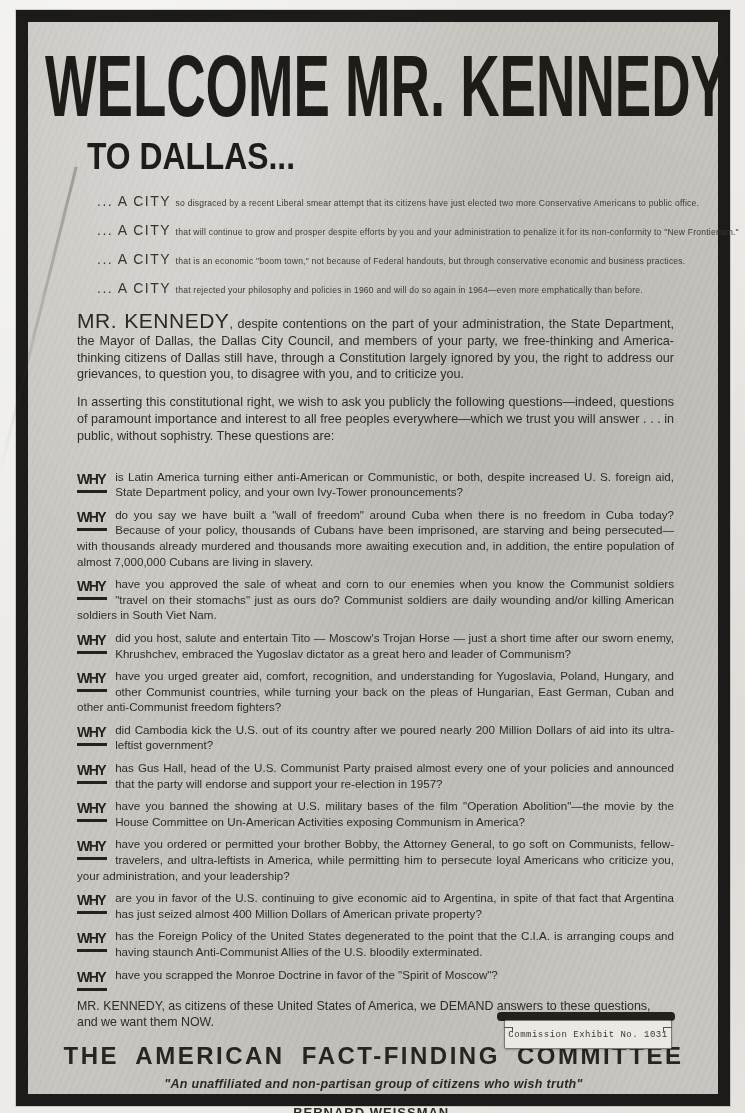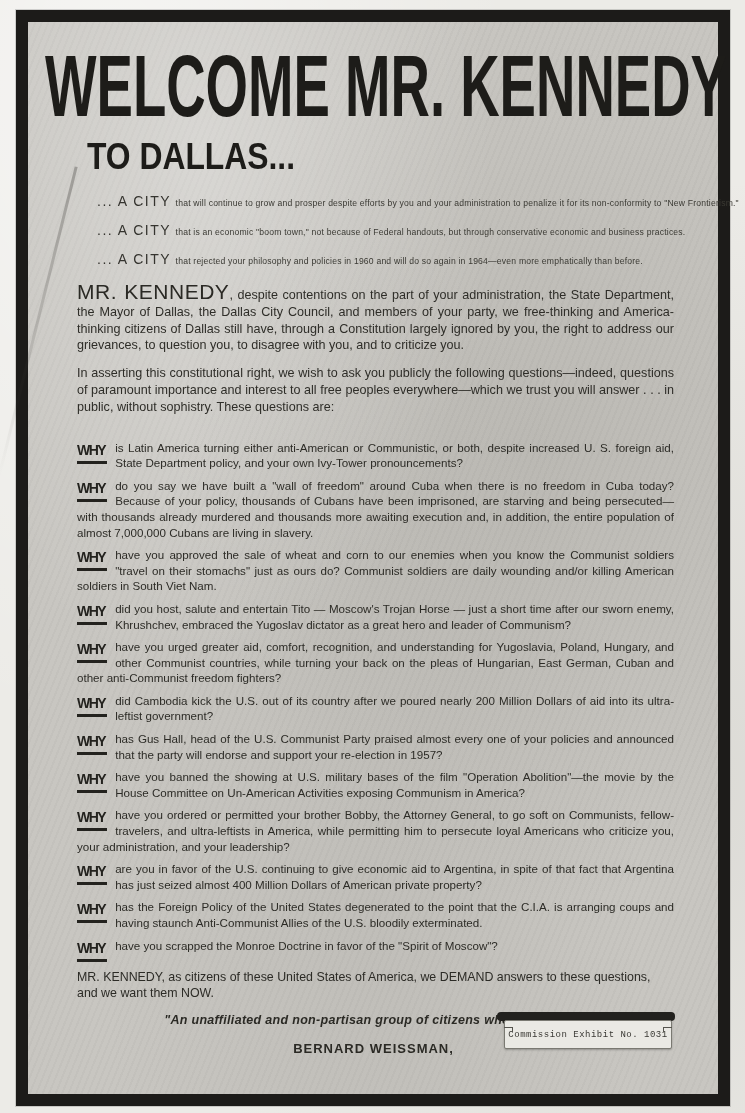--- a/index.html
+++ b/index.html
@@ -93,20 +93,24 @@
         <text x="2" y="72" font-size="88" textLength="682" lengthAdjust="spacingAndGlyphs">WELCOME MR. KENNEDY</text>
       </svg>
 
       <svg class="subhead" width="220" height="40" viewBox="0 0 220 40">
         <text x="0" y="33" font-size="37" textLength="208" lengthAdjust="spacingAndGlyphs">TO DALLAS...</text>
       </svg>
 
       <div class="city-list">
         <div class="city-item">
           <span class="city-prefix">... A CITY</span>
+          <span class="city-text">so disgraced by a recent Liberal smear attempt that its citizens have just elected two more Conservative Americans to public office.</span>
+        </div>
+        <div class="city-item">
+          <span class="city-prefix">... A CITY</span>
           <span class="city-text">that will continue to grow and prosper despite efforts by you and your administration to penalize it for its non-conformity to "New Frontierism."</span>
         </div>
         <div class="city-item">
           <span class="city-prefix">... A CITY</span>
           <span class="city-text">that is an economic "boom town," not because of Federal handouts, but through conservative economic and business practices.</span>
         </div>
         <div class="city-item">
           <span class="city-prefix">... A CITY</span>
           <span class="city-text">that rejected your philosophy and policies in 1960 and will do so again in 1964—even more emphatically than before.</span>
         </div>
@@ -165,20 +169,21 @@
         </div>
         <div class="q">
           <span class="why">WHY</span>
           <span>have you scrapped the Monroe Doctrine in favor of the "Spirit of Moscow"?</span>
         </div>
       </div>
 
       <div class="closing">MR. KENNEDY, as citizens of these United States of America, we DEMAND answers to these questions, and we want them NOW.</div>
 
       <div class="committee">
+        <div class="committee-name">THE AMERICAN FACT-FINDING COMMITTEE</div>
         <div class="committee-tagline">"An unaffiliated and non-partisan group of citizens who wish truth"</div>
         <div class="chairman-name">BERNARD WEISSMAN,</div>
 
       </div>
 
     </div>
   </div>
 
   <div class="stamp-bar"></div>
   <div class="stamp">

